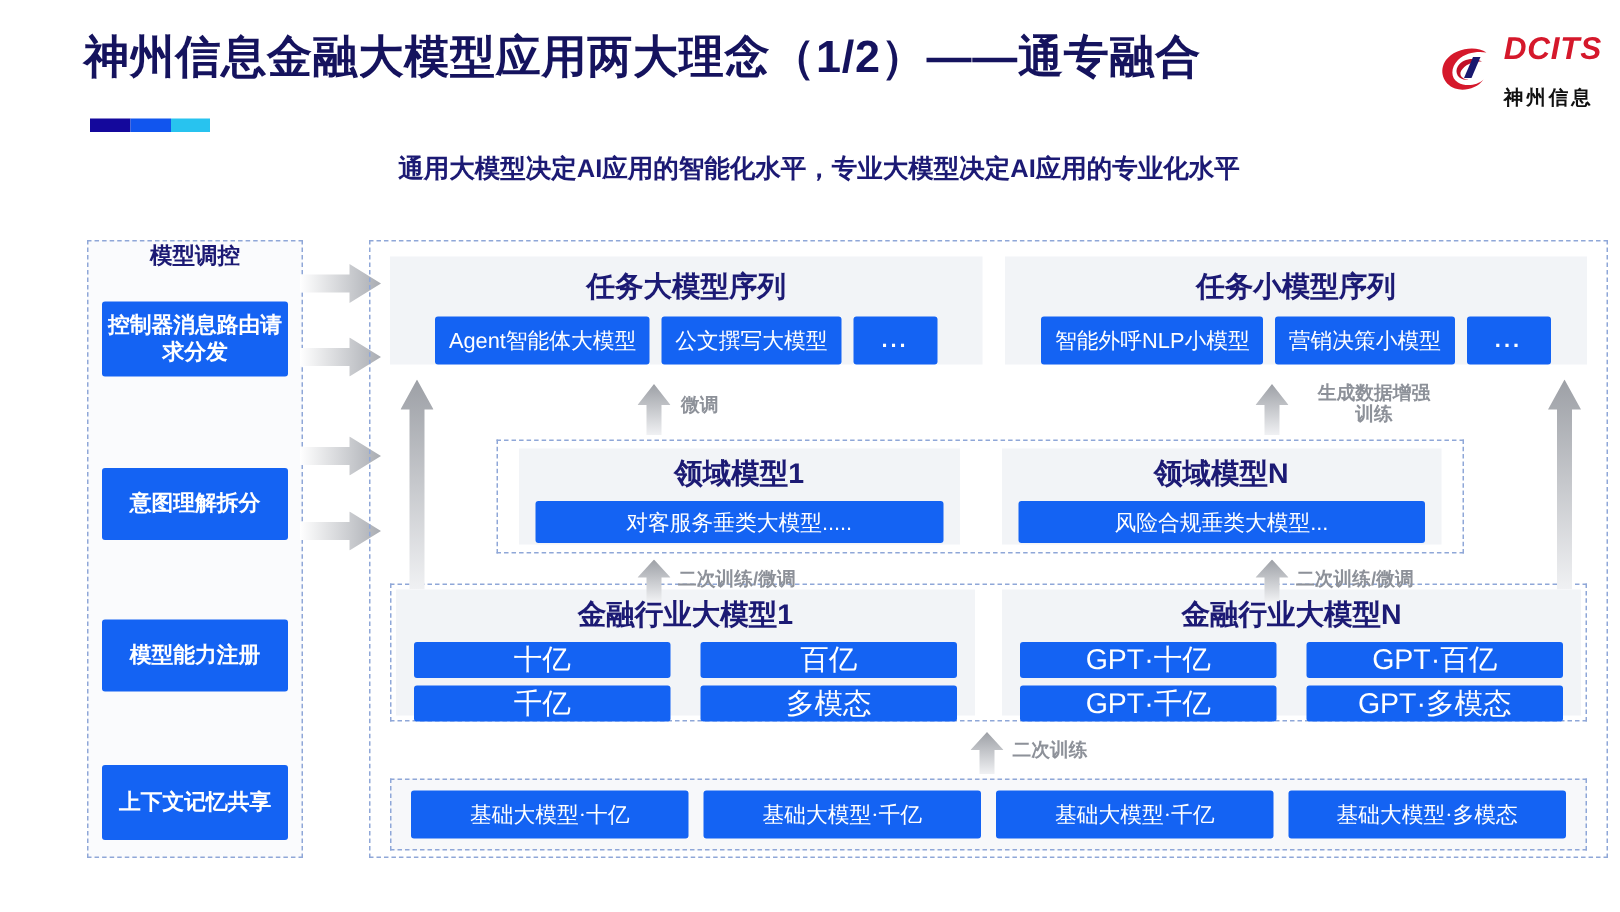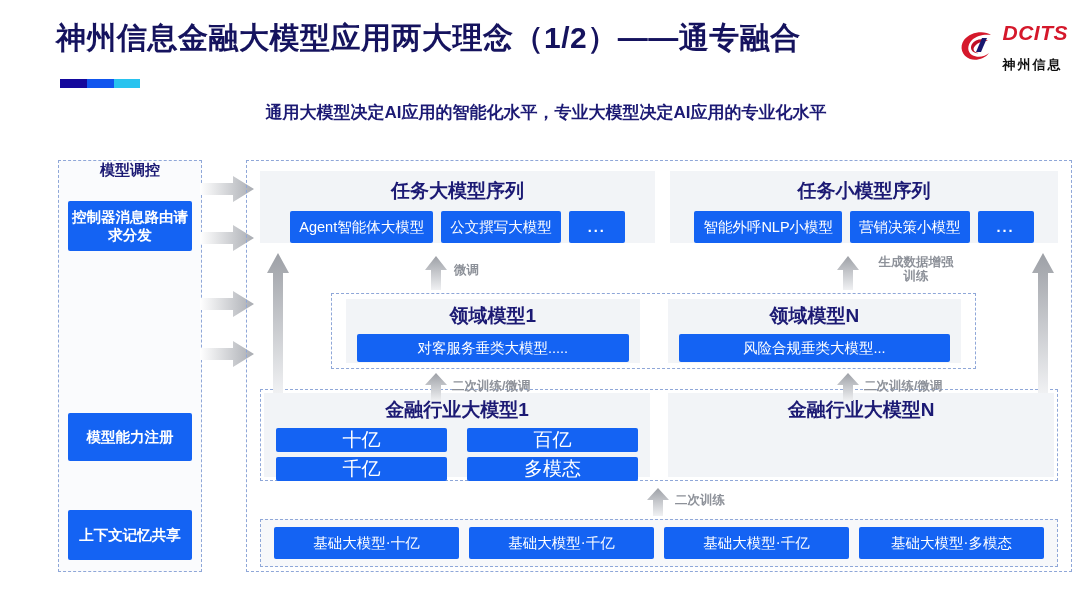--- a/index.html
+++ b/index.html
@@ -167,20 +167,21 @@
       <span class="logo-en">DCITS</span>
       <span class="logo-cn">神州信息</span>
     </span>
   </div>
 
   <div class="subtitle">通用大模型决定AI应用的智能化水平，专业大模型决定AI应用的专业化水平</div>
 
   <div class="sidebar">
     <div class="sidebar-title">模型调控</div>
     <div class="sb-item sb0">控制器消息路由请求分发</div>
+    <div class="sb-item sb1">意图理解拆分</div>
     <div class="sb-item sb2">模型能力注册</div>
     <div class="sb-item sb3">上下文记忆共享</div>
   </div>
 
   <span class="r-arrow ra0">
     <svg width="54" height="26" viewBox="0 0 54 26">
         <defs>
           <linearGradient id="gr" x1="0" y1="0" x2="1" y2="0">
             <stop offset="0" stop-color="#ffffff"></stop>
             <stop offset="1" stop-color="#a9acb2"></stop>
@@ -242,20 +243,26 @@
         <div class="ind-grid">
           <div class="ind-chip">十亿</div>
           <div class="ind-chip">百亿</div>
           <div class="ind-chip">千亿</div>
           <div class="ind-chip">多模态</div>
         </div>
       </div>
       <div class="ind-gap"></div>
       <div class="ind-cell">
         <div class="panel-head">金融行业大模型N</div>
+        <div class="ind-grid">
+          <div class="ind-chip">GPT·十亿</div>
+          <div class="ind-chip">GPT·百亿</div>
+          <div class="ind-chip">GPT·千亿</div>
+          <div class="ind-chip">GPT·多模态</div>
+        </div>
       </div>
     </div>
 
     <div class="base-box">
       <div class="base-chip">基础大模型·十亿</div>
       <div class="base-chip">基础大模型·千亿</div>
       <div class="base-chip">基础大模型·千亿</div>
       <div class="base-chip">基础大模型·多模态</div>
     </div>
 

